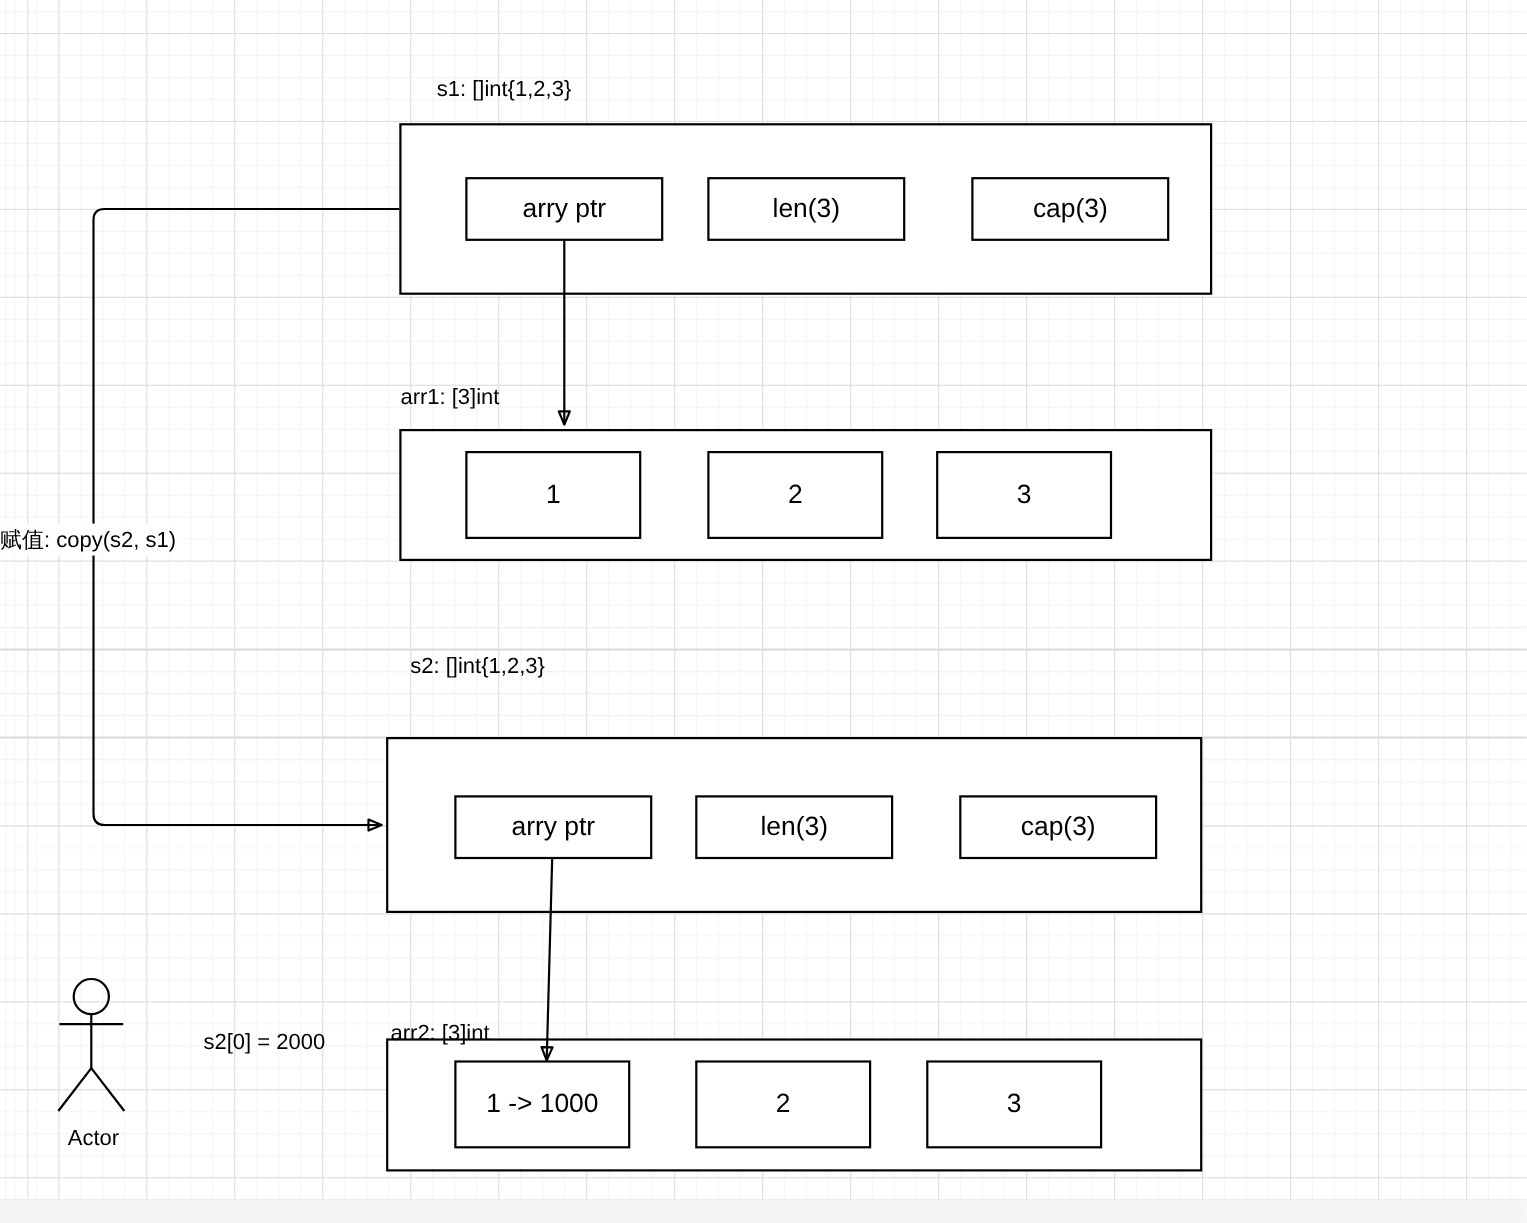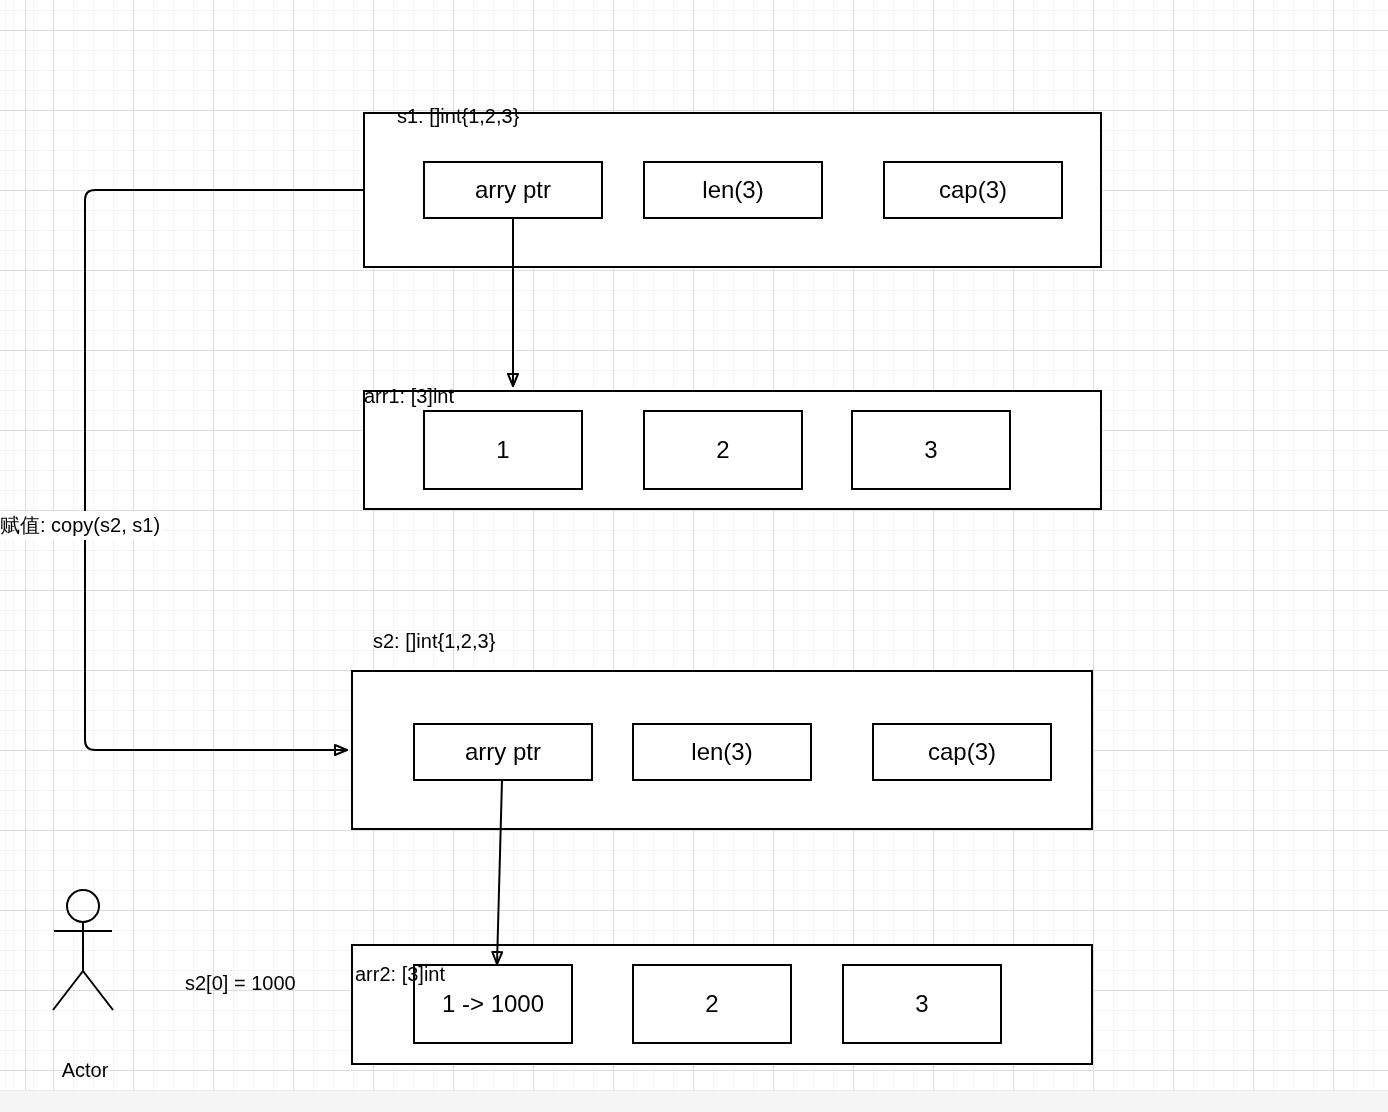--- a/index.html
+++ b/index.html
@@ -43,21 +43,20 @@
     align-items: center;
     justify-content: center;
     font-size: 24px;
     white-space: nowrap;
   }
   .shape-label {
     position: absolute;
     font-size: 20px;
     white-space: nowrap;
     z-index: 3;
-    margin-top: 35px;
   }
   .edge-label {
     background: #fff;
     padding: 1px 4px;
   }
   .centered { text-align: center; }
   svg.overlay {
     position: absolute;
     left: 0; top: 0;
     width: 1388px; height: 1112px;
@@ -120,18 +119,18 @@
       <circle cx="83" cy="906" r="16"></circle>
       <line x1="83" y1="922" x2="83" y2="971"></line>
       <line x1="54" y1="931" x2="112" y2="931"></line>
       <line x1="83" y1="971" x2="53" y2="1010"></line>
       <line x1="83" y1="971" x2="113" y2="1010"></line>
     </g>
   </svg>
 
   <div class="shape-label edge-label" style="left:-4px; top:476px;">赋值: copy(s2, s1)</div>
 
-  <div class="shape-label" style="left:185px; top:937px;">s2[0] = 1000</div>
+  <div class="shape-label" style="left:185px; top:937px;">s2[0] = 2000</div>
 
   <div class="shape-label centered" style="left:38px; top:1024px; width:94px;">Actor</div>
 
   <div class="bottom-strip"></div>
 </div>
 
 </body></html>

